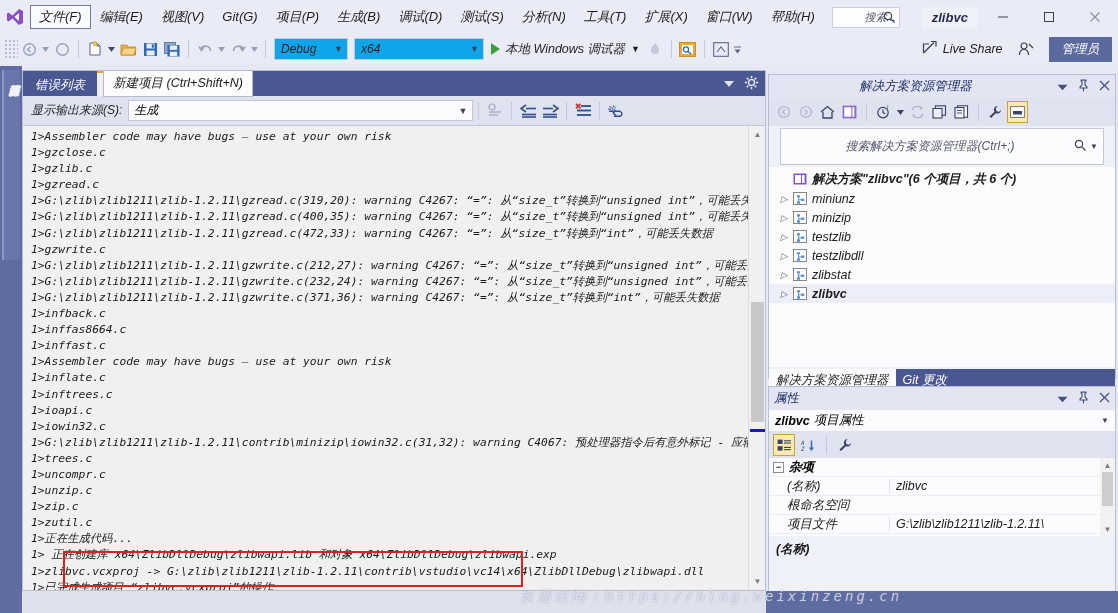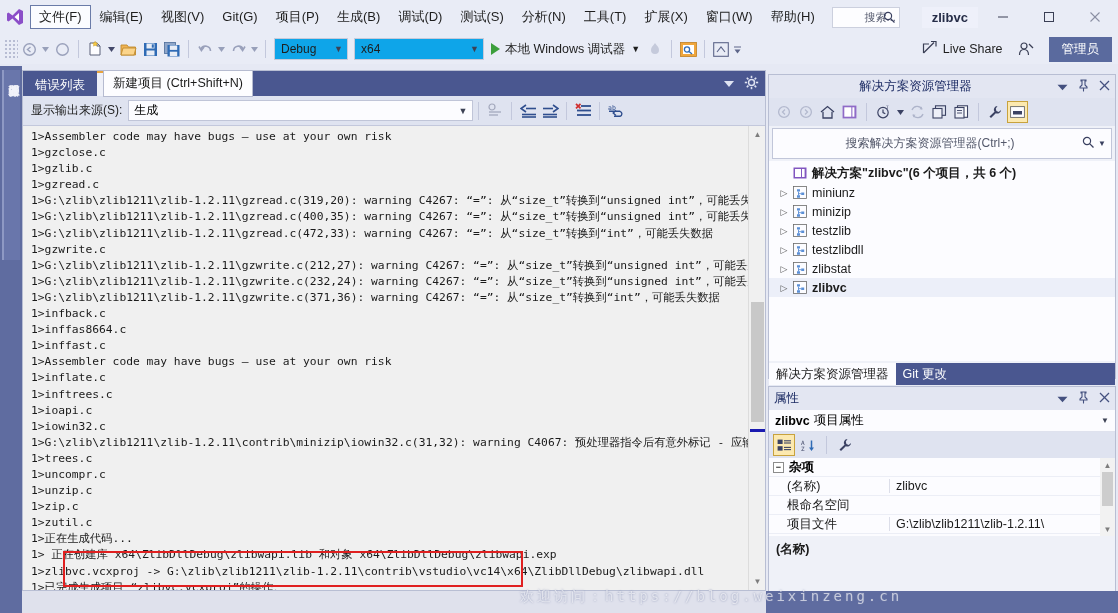--- a/index.html
+++ b/index.html
@@ -7,20 +7,21 @@
     width: 1118px; height: 613px;
     font-family: "Liberation Sans", sans-serif;
     font-size: 12px;
     background: #e9ecf5;
     overflow: hidden;
   }
   .app {
     position: relative;
     width: 1118px; height: 613px;
     background: #e6e9f4;
+    font-style: italic;
   }
 
   
   .titlebar {
     position: absolute; left: 0; top: 0; width: 1118px; height: 34px;
     background: #e9ecf6;
     display: flex; align-items: center;
   }
   .vs-logo {
     width: 30px; height: 34px; display: flex; align-items: center; justify-content: center;
@@ -150,21 +151,21 @@
   }
   .pnl-title { flex: 1; font-size: 12.5px; color: #1b2a63; }
   .pnl-ctl { display: flex; gap: 10px; align-items: center; color: #44507f; }
   .se-tools {
     height: 28px; background: #dfe3f0; display: flex; align-items: center;
     padding: 0 4px; gap: 1px;
   }
   .se-tools .tb-btn { width: 21px; height: 22px; }
   .se-tools .hl { background: #fce9b0; border: 1px solid #c8a23d; }
   .se-search {
-    height: 31px; background: #fcfcff; border: 1px solid #c1c6d9; margin: 2px 3px;
+    height: 37px; background: #fcfcff; border: 1px solid #c1c6d9; margin: 2px 11px;
     display: flex; align-items: center; padding: 0 5px;
   }
   .se-search .ph { flex: 1; font-size: 12px; color: #53586b; }
   .se-tree { background: #fcfcff; height: 200px; padding: 3px 0 0 0; }
   .tr-row { display: flex; align-items: center; height: 19px; padding-left: 8px; font-size: 12.5px; color: #1b1b1b; }
   .tr-row.sel { background: #eceff9; }
   .tw { width: 14px; display: flex; align-items: center; justify-content: center; color: #5a5a5a; font-size: 9px; }
   .ico { width: 17px; display: flex; align-items: center; justify-content: center; margin-right: 4px; }
   .se-tabrow { display: flex; height: 22px; background: #4a5790; align-items: flex-end; margin-top: 2px; }
   .se-tab { height: 22px; padding: 3px 7px 0 7px; font-size: 12.5px; color: #fff; }

